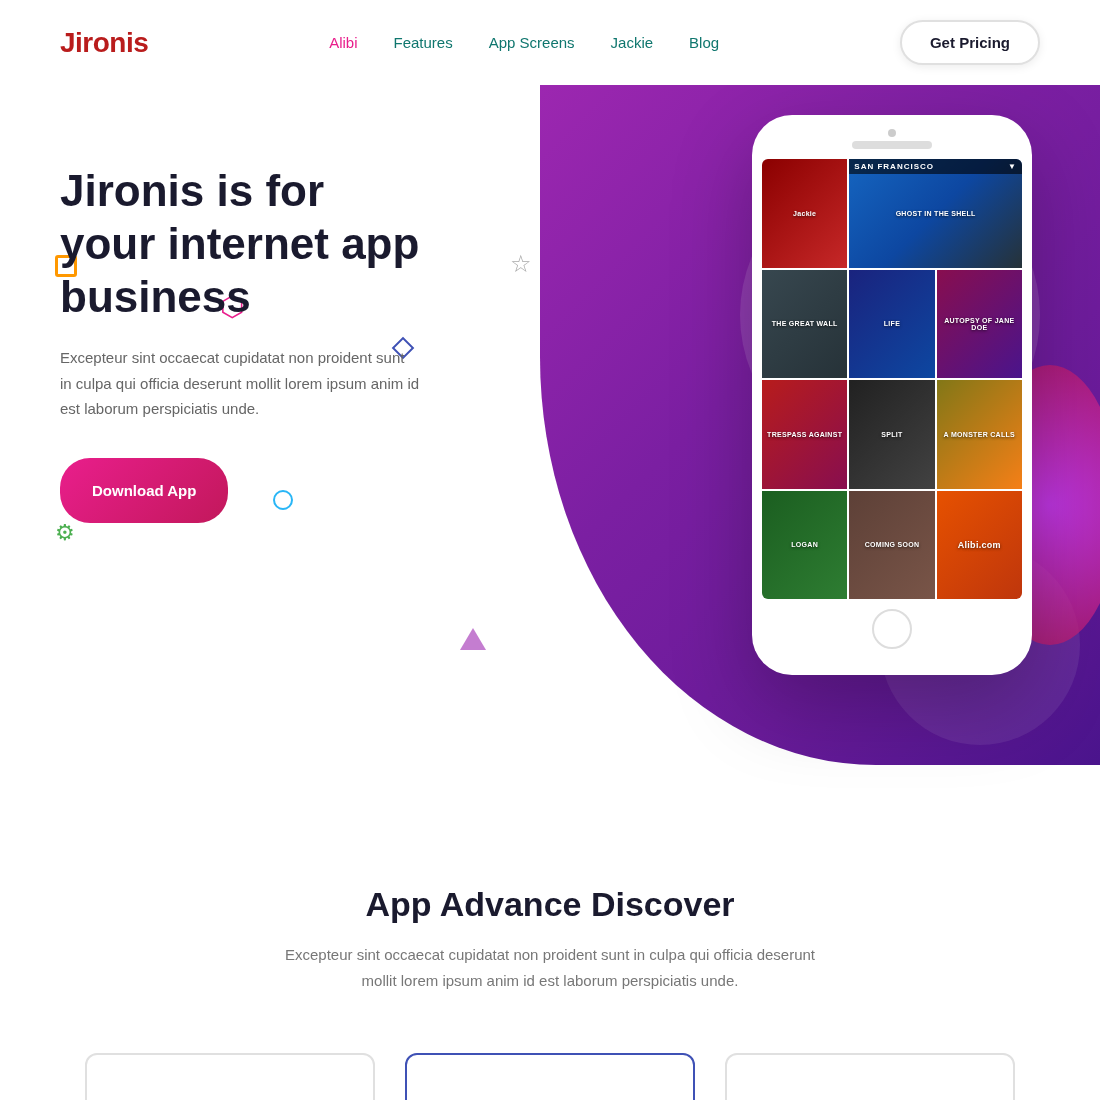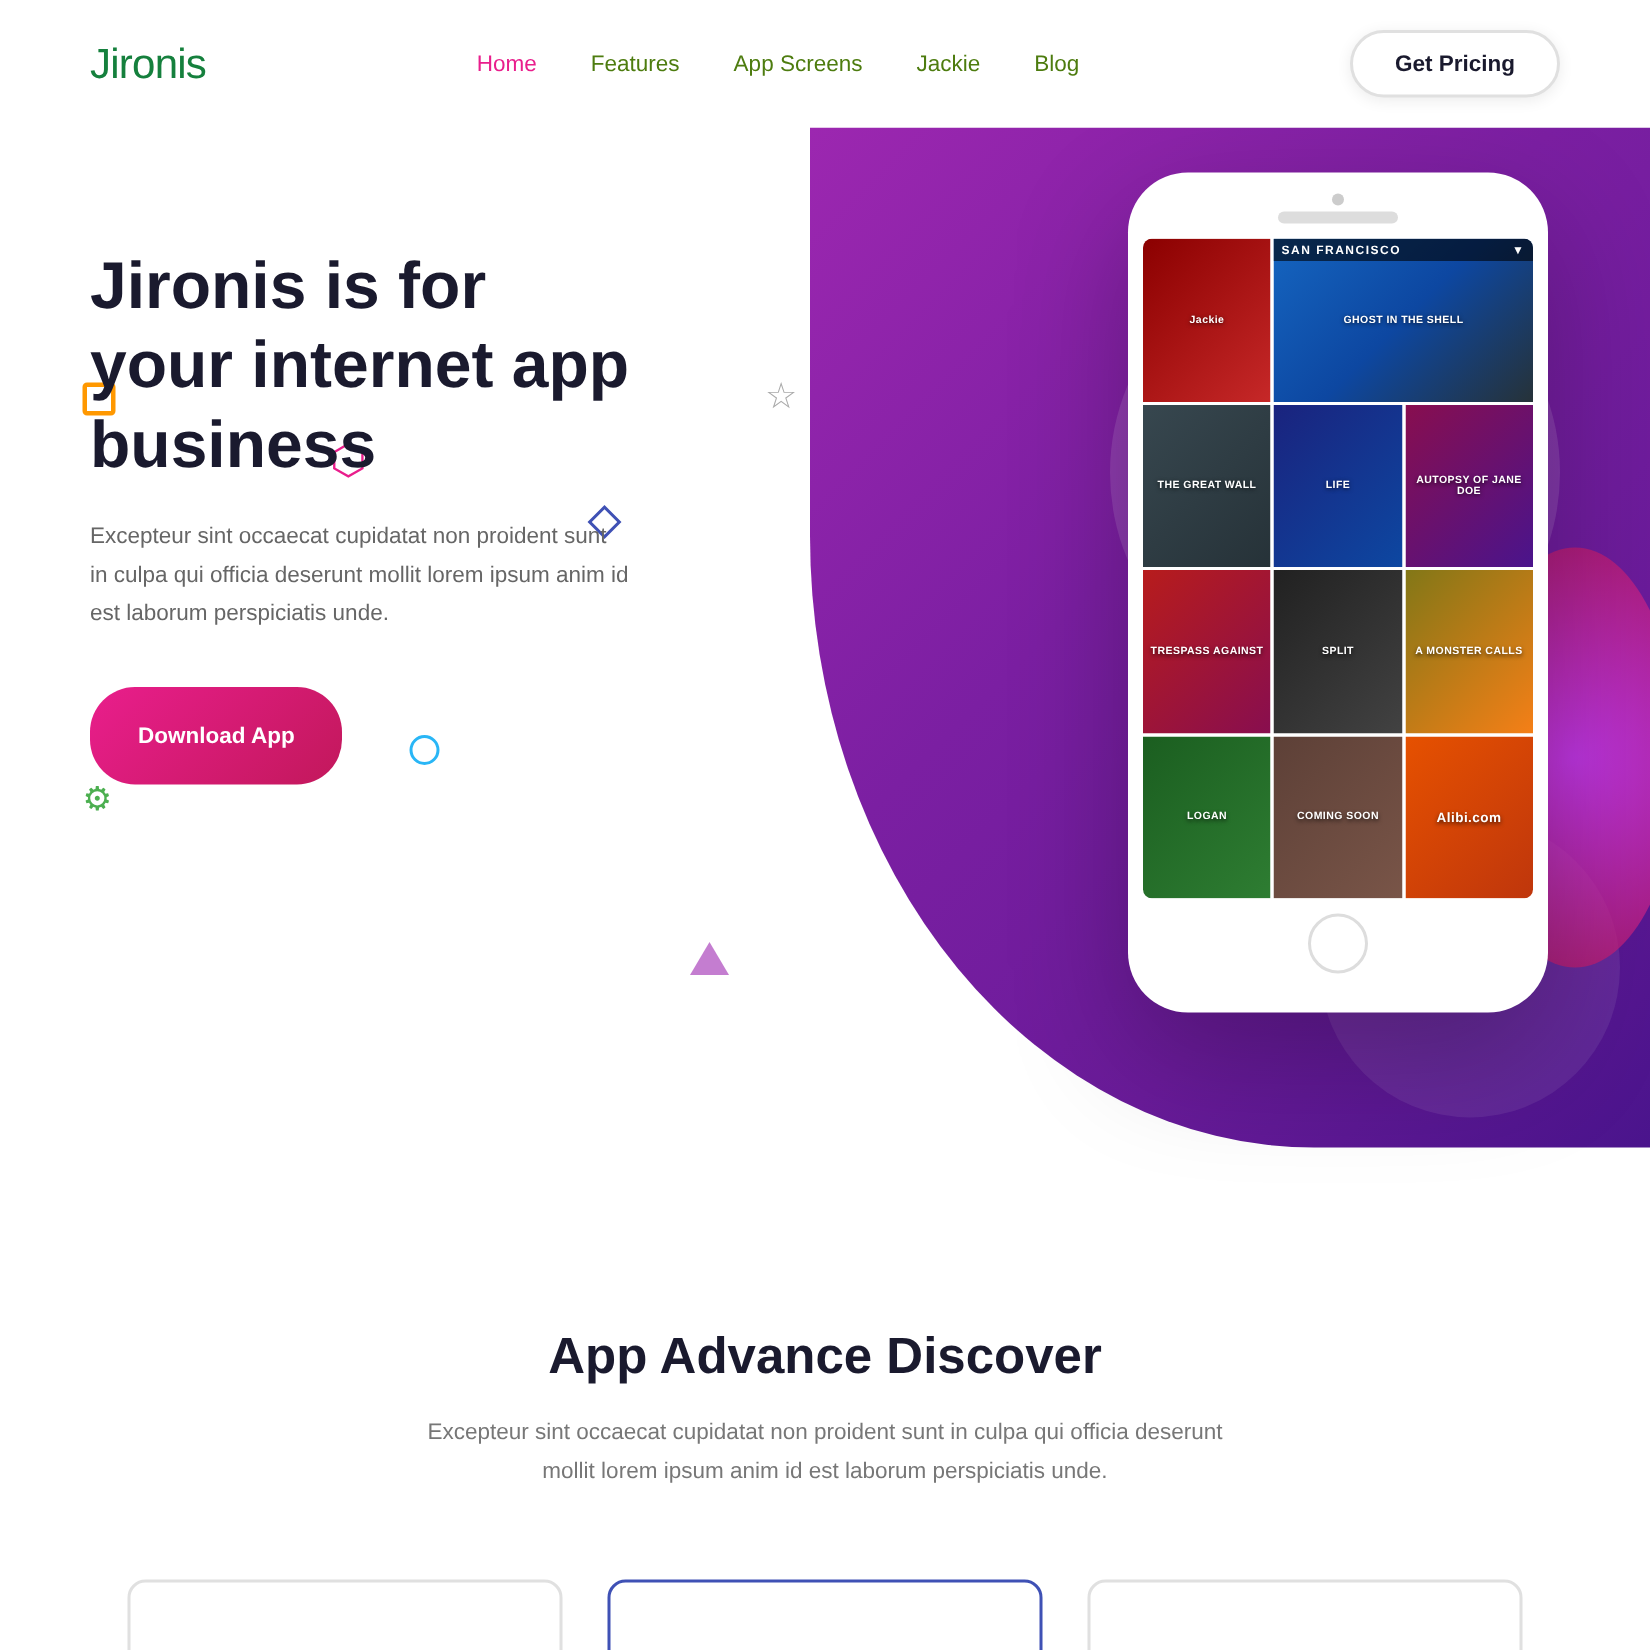--- a/index.html
+++ b/index.html
@@ -9,33 +9,33 @@
     nav {
       display: flex;
       align-items: center;
       justify-content: space-between;
       padding: 20px 60px;
       position: relative;
       z-index: 10;
     }
     .nav-logo {
       font-size: 28px;
-      font-weight: 400;
-      color: #15803d;
+      font-weight: 700;
+      color: #b91c1c;
       letter-spacing: -0.5px;
     }
     .nav-links {
       display: flex;
       align-items: center;
       gap: 36px;
       list-style: none;
     }
     .nav-links li a {
       text-decoration: none;
-      color: #4d7c0f;
+      color: #0f766e;
       font-size: 15px;
       font-weight: 500;
     }
     .nav-links li a.active {
       color: #e91e8c;
     }
     .nav-cta {
       background: #fff;
       border: 2px solid #e0e0e0;
       border-radius: 30px;
@@ -331,21 +331,21 @@
       align-items: center;
       justify-content: center;
     }
   </style>
 </head>
 <body>
 
 <nav>
   <div class="nav-logo">Jironis</div>
   <ul class="nav-links">
-    <li><a href="#" class="active">Home</a></li>
+    <li><a href="#" class="active">Alibi</a></li>
     <li><a href="#">Features</a></li>
     <li><a href="#">App Screens</a></li>
     <li><a href="#">Jackie</a></li>
     <li><a href="#">Blog</a></li>
   </ul>
   <button class="nav-cta">Get Pricing</button>
 </nav>
 
 <section class="hero">
 

